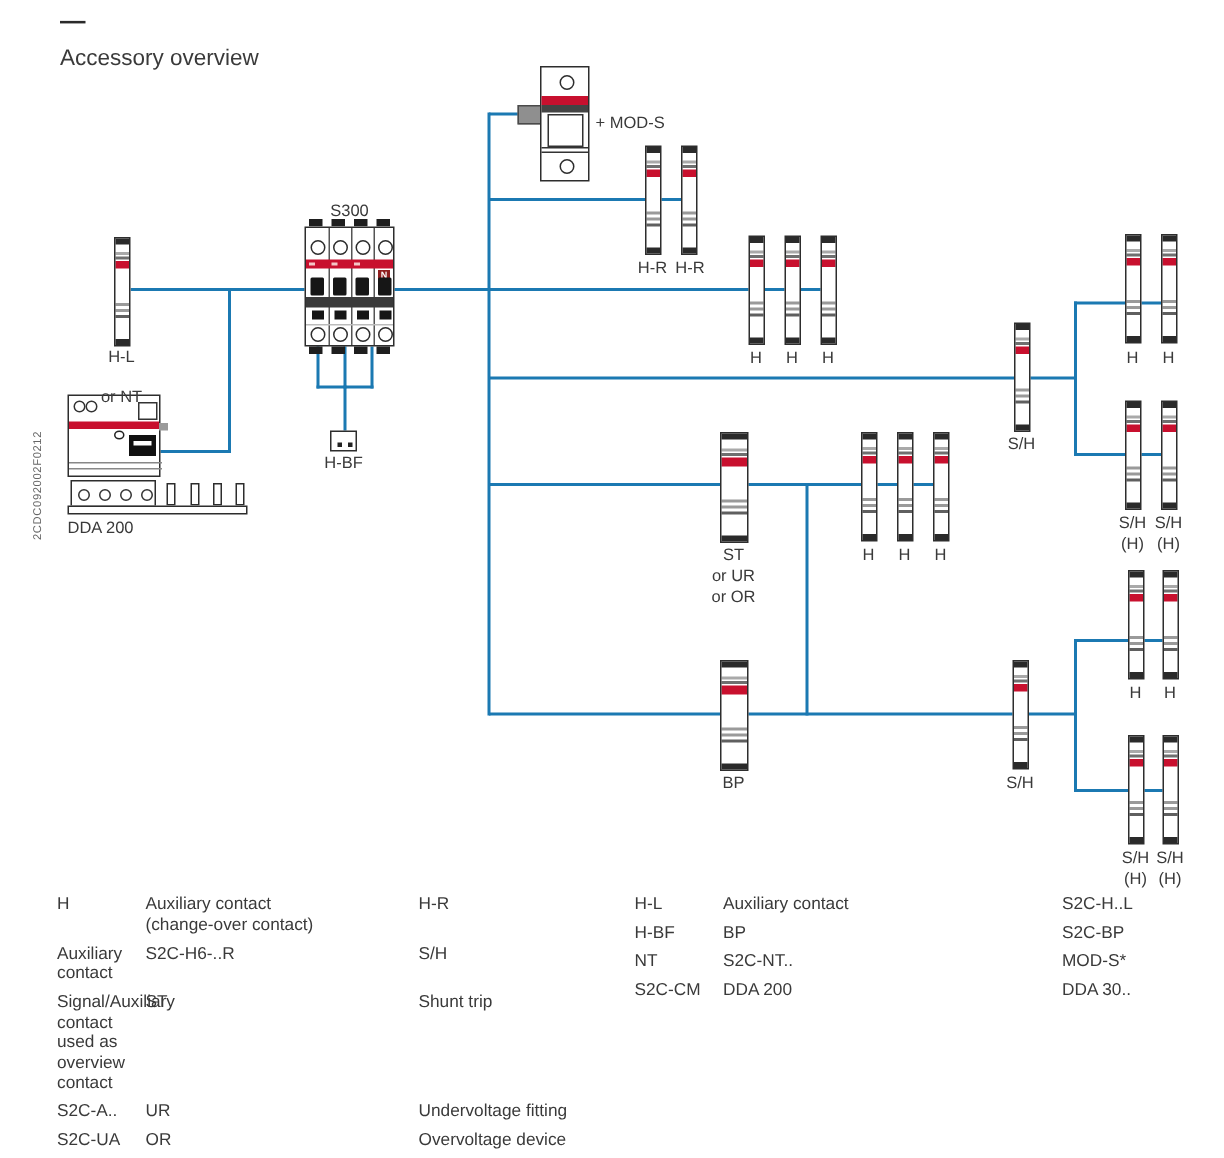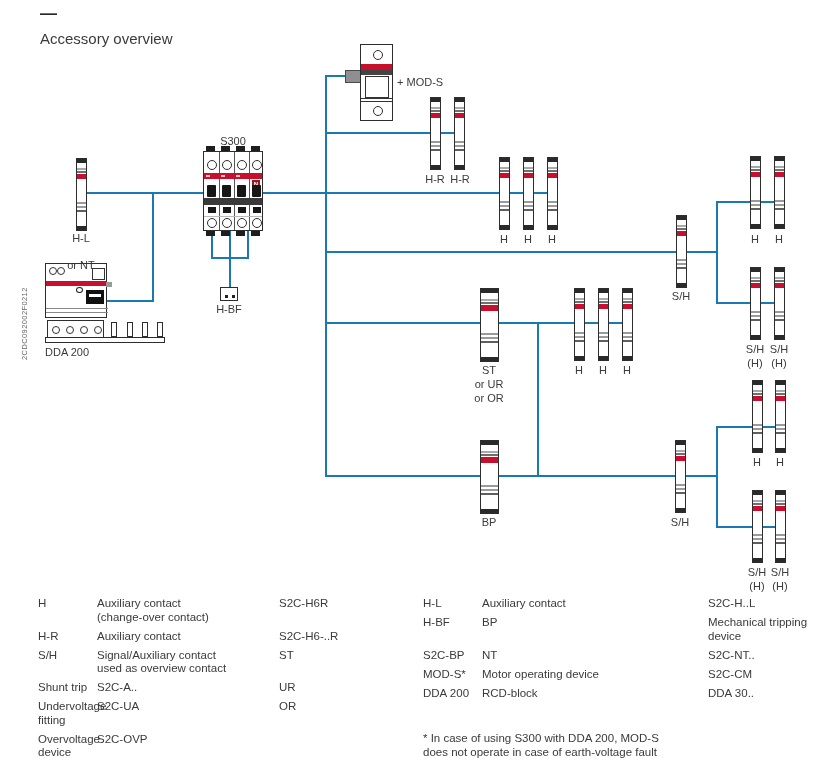--- a/index.html
+++ b/index.html
@@ -259,21 +259,20 @@
   <div class="lbl" style="left:765px;top:566px;width:30px">S/H</div>
   <div class="lbl" style="left:742px;top:580px;width:30px">(H)</div>
   <div class="lbl" style="left:765px;top:580px;width:30px">(H)</div>
   <div class="lbl left" style="left:45px;top:346px;width:70px">DDA 200</div>
   <div class="docnum">2CDC092002F0212</div>
 
   <div class="legend" style="left:38px;top:597px;width:350px;grid-template-columns:59px 182px 1fr">
     <div>H</div>
     <div>Auxiliary contact
 (change-over contact)</div>
-    <div>S2C-H6R</div>
     <div>H-R</div>
     <div>Auxiliary contact</div>
     <div>S2C-H6-..R</div>
     <div>S/H</div>
     <div>Signal/Auxiliary contact
 used as overview contact</div>
     <div>ST</div>
     <div>Shunt trip</div>
     <div>S2C-A..</div>
     <div>UR</div>
@@ -283,27 +282,22 @@
     <div>Overvoltage device</div>
     <div>S2C-OVP</div>
   </div>
 
   <div class="legend" style="left:423px;top:597px;width:385px;grid-template-columns:59px 226px 1fr">
     <div>H-L</div>
     <div>Auxiliary contact</div>
     <div>S2C-H..L</div>
     <div>H-BF</div>
     <div>BP</div>
-    <div>Mechanical tripping device</div>
     <div>S2C-BP</div>
     <div>NT</div>
     <div>S2C-NT..</div>
     <div>MOD-S*</div>
-    <div>Motor operating device</div>
     <div>S2C-CM</div>
     <div>DDA 200</div>
-    <div>RCD-block</div>
     <div>DDA 30..</div>
   </div>
 
-  <div class="foot">* In case of using S300 with DDA 200, MOD-S
-does not operate in case of earth-voltage fault</div>
 </div>
 
 </body></html>

